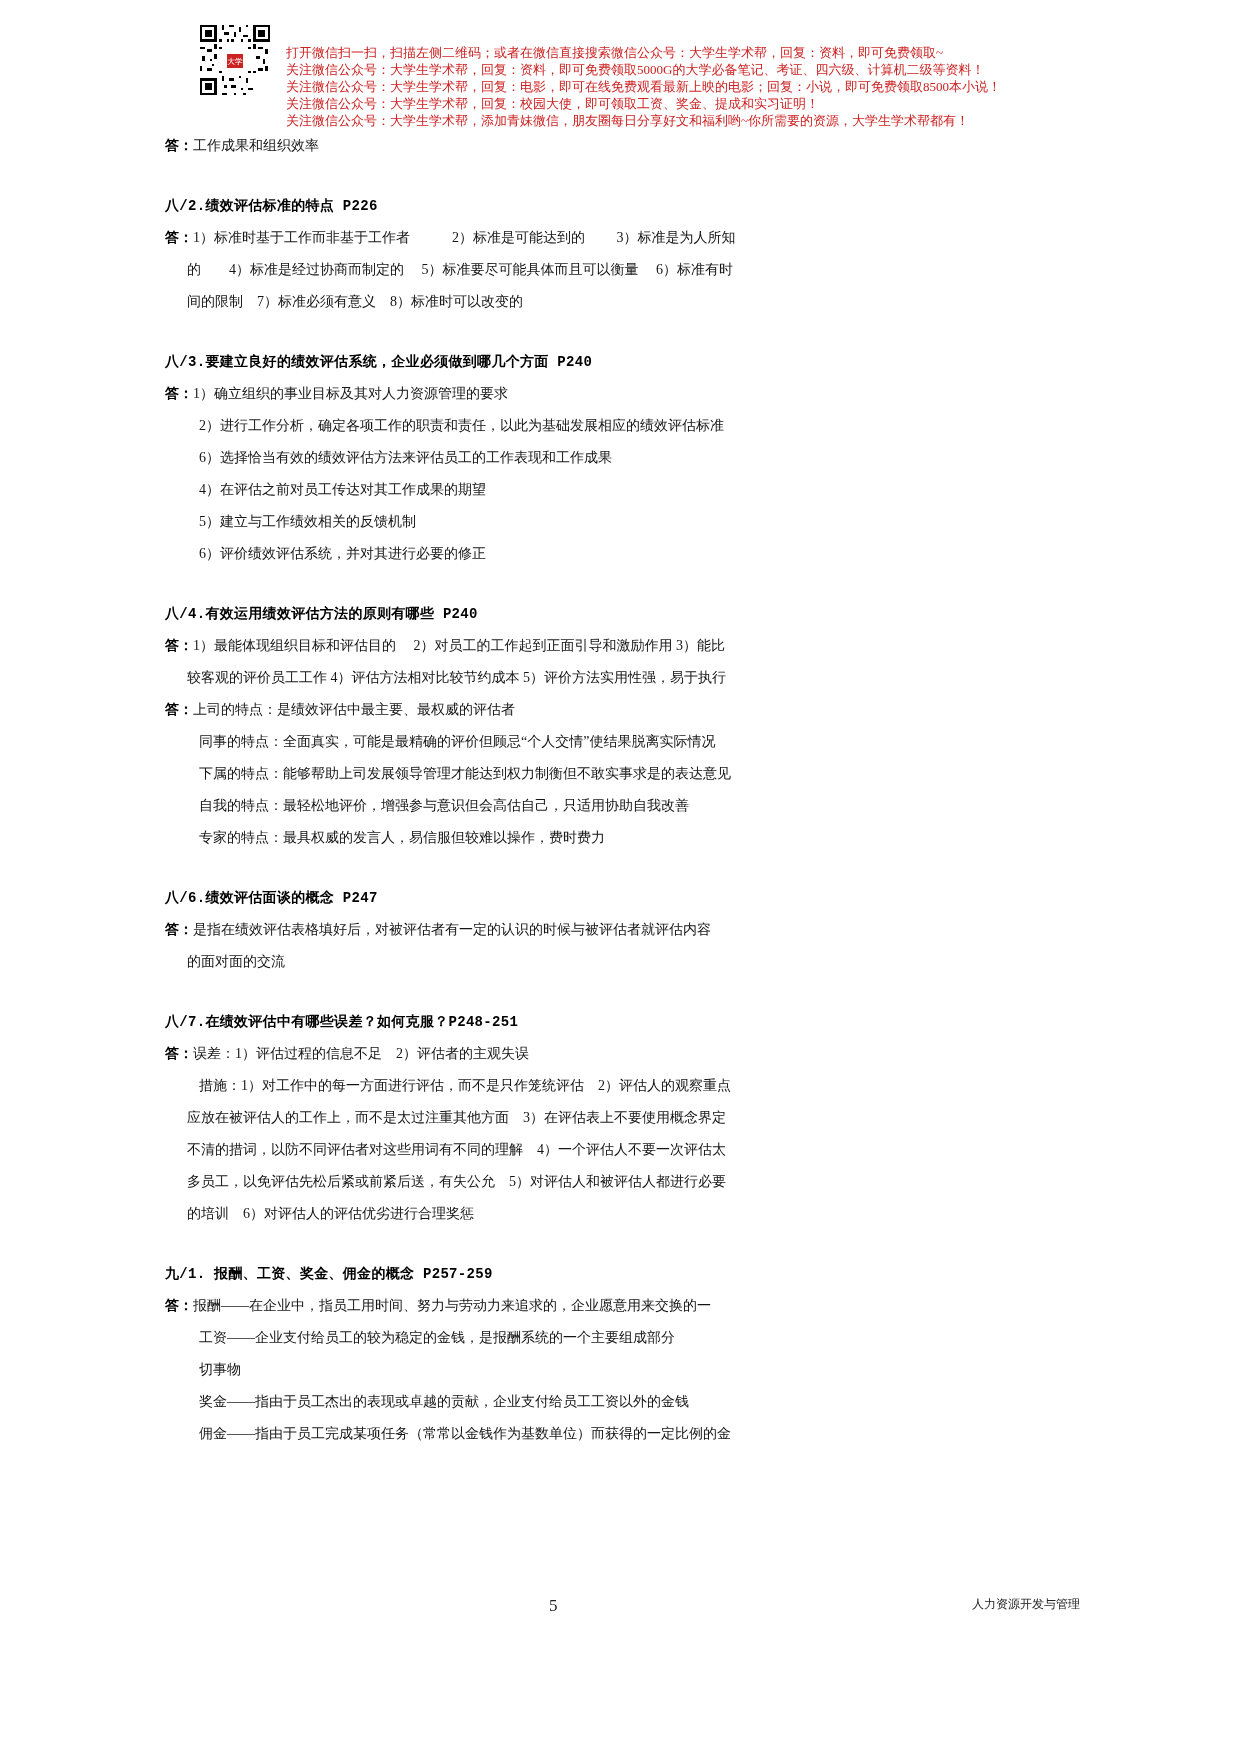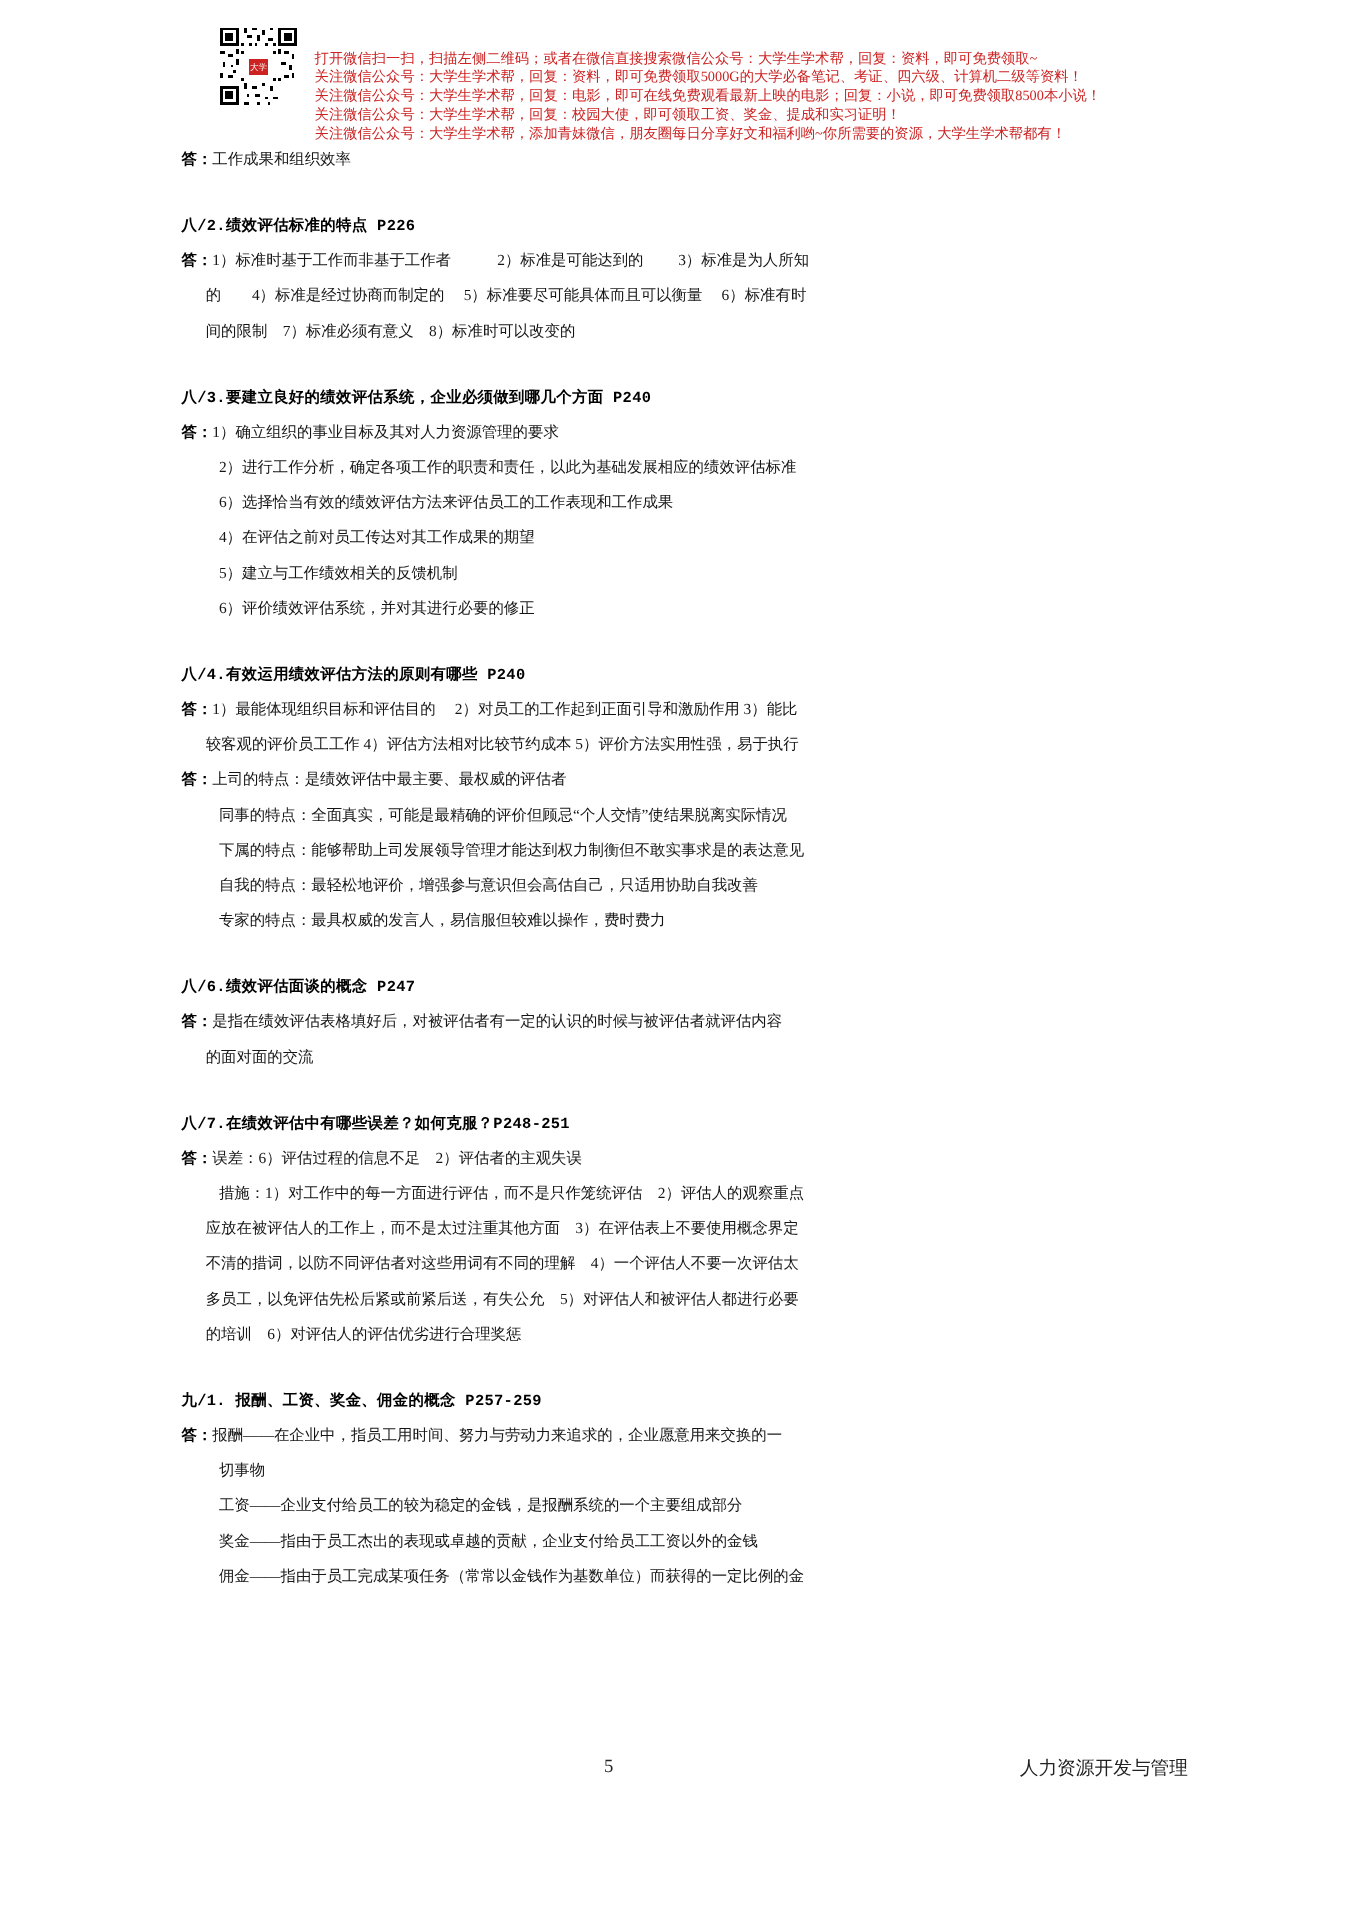--- a/index.html
+++ b/index.html
@@ -70,21 +70,21 @@
     position: absolute;
     left: 549px;
     top: 1596px;
     font-size: 17px;
     color: #222222;
   }
   .footer-title {
     position: absolute;
     right: 160px;
     top: 1596px;
-    font-size: 17px;
+    font-size: 12px;
     color: #222222;
   }
 </style>
 </head>
 <body>
 
 <div class="page">
 
   <div class="header">
     <svg class="qr" viewBox="0 0 29 29" shape-rendering="crispEdges">
@@ -176,30 +176,30 @@
       <div class="block line indent-1"><span>较客观的评价员工工作 4）评估方法相对比较节约成本 5）评价方法实用性强，易于执行</span></div>
       <div class="block line indent-0"><span class="ans-prefix">答：</span><span>上司的特点：是绩效评估中最主要、最权威的评估者</span></div>
       <div class="block line indent-2"><span>同事的特点：全面真实，可能是最精确的评价但顾忌“个人交情”使结果脱离实际情况</span></div>
       <div class="block line indent-2"><span>下属的特点：能够帮助上司发展领导管理才能达到权力制衡但不敢实事求是的表达意见</span></div>
       <div class="block line indent-2"><span>自我的特点：最轻松地评价，增强参与意识但会高估自己，只适用协助自我改善</span></div>
       <div class="block line indent-2"><span>专家的特点：最具权威的发言人，易信服但较难以操作，费时费力</span></div>
       <div class="block heading"><span>八/6.绩效评估面谈的概念 P247</span></div>
       <div class="block line indent-0"><span class="ans-prefix">答：</span><span>是指在绩效评估表格填好后，对被评估者有一定的认识的时候与被评估者就评估内容</span></div>
       <div class="block line indent-1"><span>的面对面的交流</span></div>
       <div class="block heading"><span>八/7.在绩效评估中有哪些误差？如何克服？P248-251</span></div>
-      <div class="block line indent-0"><span class="ans-prefix">答：</span><span>误差：6）评估过程的信息不足　2）评估者的主观失误</span></div>
+      <div class="block line indent-0"><span class="ans-prefix">答：</span><span>误差：1）评估过程的信息不足　2）评估者的主观失误</span></div>
       <div class="block line indent-2"><span>措施：1）对工作中的每一方面进行评估，而不是只作笼统评估　2）评估人的观察重点</span></div>
       <div class="block line indent-1"><span>应放在被评估人的工作上，而不是太过注重其他方面　3）在评估表上不要使用概念界定</span></div>
       <div class="block line indent-1"><span>不清的措词，以防不同评估者对这些用词有不同的理解　4）一个评估人不要一次评估太</span></div>
       <div class="block line indent-1"><span>多员工，以免评估先松后紧或前紧后送，有失公允　5）对评估人和被评估人都进行必要</span></div>
       <div class="block line indent-1"><span>的培训　6）对评估人的评估优劣进行合理奖惩</span></div>
       <div class="block heading"><span>九/1. 报酬、工资、奖金、佣金的概念 P257-259</span></div>
       <div class="block line indent-0"><span class="ans-prefix">答：</span><span>报酬——在企业中，指员工用时间、努力与劳动力来追求的，企业愿意用来交换的一</span></div>
+      <div class="block line indent-2"><span>工资——企业支付给员工的较为稳定的金钱，是报酬系统的一个主要组成部分</span></div>
       <div class="block line indent-2"><span>切事物</span></div>
-      <div class="block line indent-2"><span>工资——企业支付给员工的较为稳定的金钱，是报酬系统的一个主要组成部分</span></div>
       <div class="block line indent-2"><span>奖金——指由于员工杰出的表现或卓越的贡献，企业支付给员工工资以外的金钱</span></div>
       <div class="block line indent-2"><span>佣金——指由于员工完成某项任务（常常以金钱作为基数单位）而获得的一定比例的金</span></div>
     </main>
 
   <div class="footer-page">5</div>
   <div class="footer-title">人力资源开发与管理</div>
 
 </div>
 
 </body></html>

